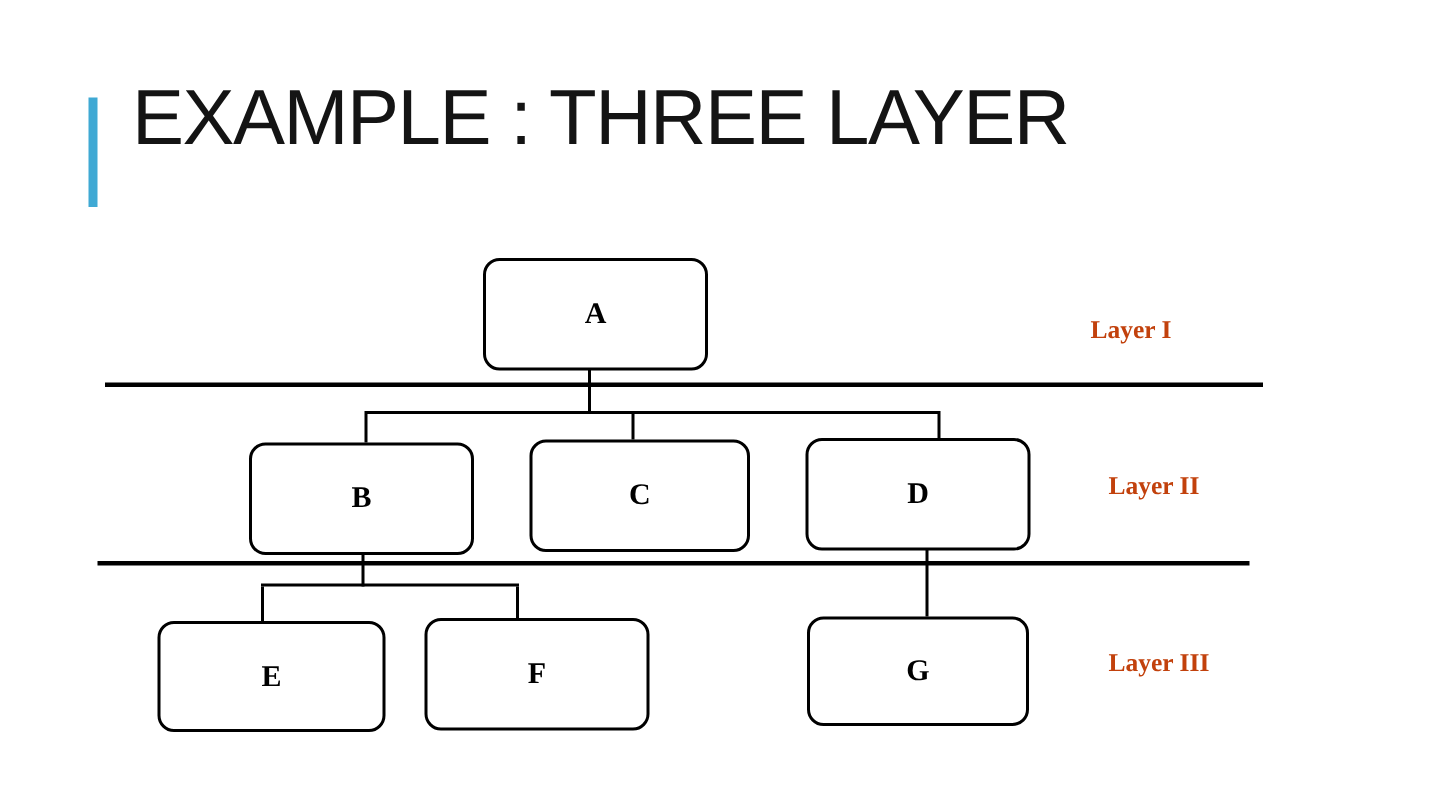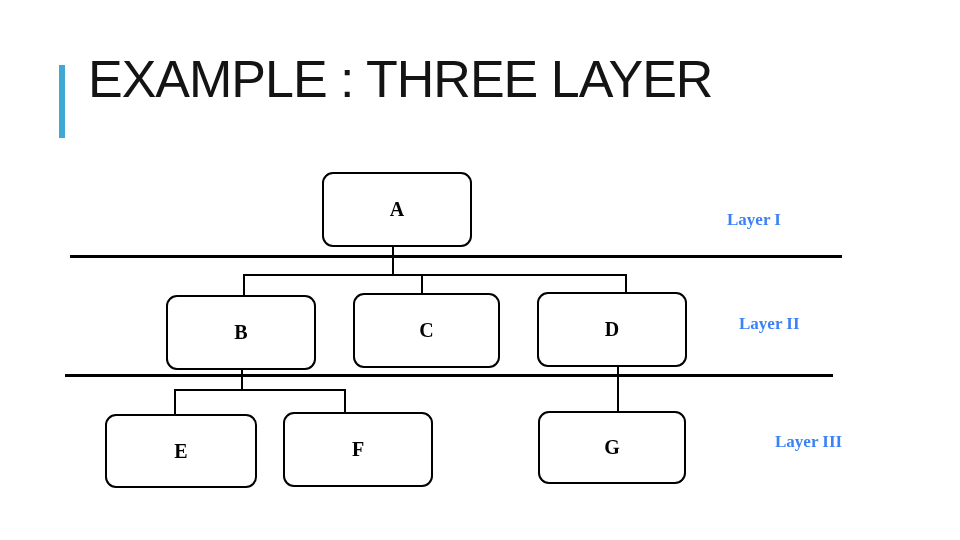--- a/index.html
+++ b/index.html
@@ -47,25 +47,25 @@
   .v-d-in    { left:625px; top:276px; width:2px;  height:16px; }
   .v-b-out   { left:241px; top:366px; width:2px;  height:25px; }
   .bus-2     { left:174px; top:389px; width:172px; height:2px; }
   .v-e-in    { left:174px; top:391px; width:2px;  height:23px; }
   .v-f-in    { left:344px; top:391px; width:2px;  height:21px; }
   .v-d-out   { left:617px; top:363px; width:2px;  height:48px; }
 
   
   .layer-label {
     position:absolute; font-family:"Liberation Serif", serif;
-    font-weight:bold; font-size:17px; color:#3b82f6; white-space:nowrap;
+    font-weight:bold; font-size:17px; color:#c2410c; white-space:nowrap;
   }
   .layer-1 { left:727px; top:210px; }
   .layer-2 { left:739px; top:314px; }
-  .layer-3 { left:739px; top:432px;margin-left:36px; }
+  .layer-3 { left:739px; top:432px; }
 </style>
 </head>
 <body>
 
 <div class="slide">
 
   <div class="accent-bar" style="background: rgb(63, 169, 212);"></div>
   <h1 class="slide-title">
     <span>EXAMPLE : THREE LAYER</span>
   </h1>

